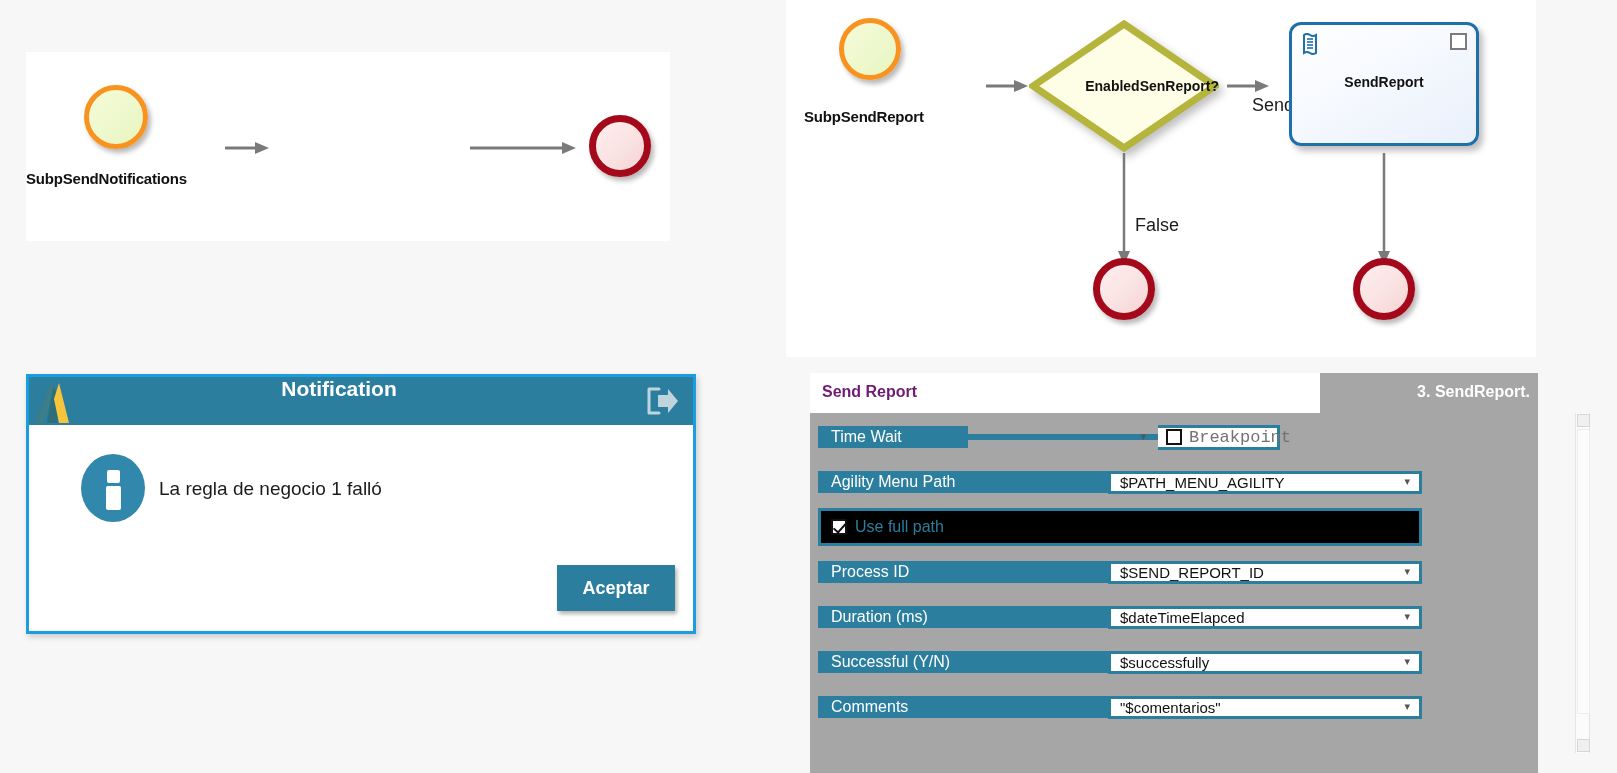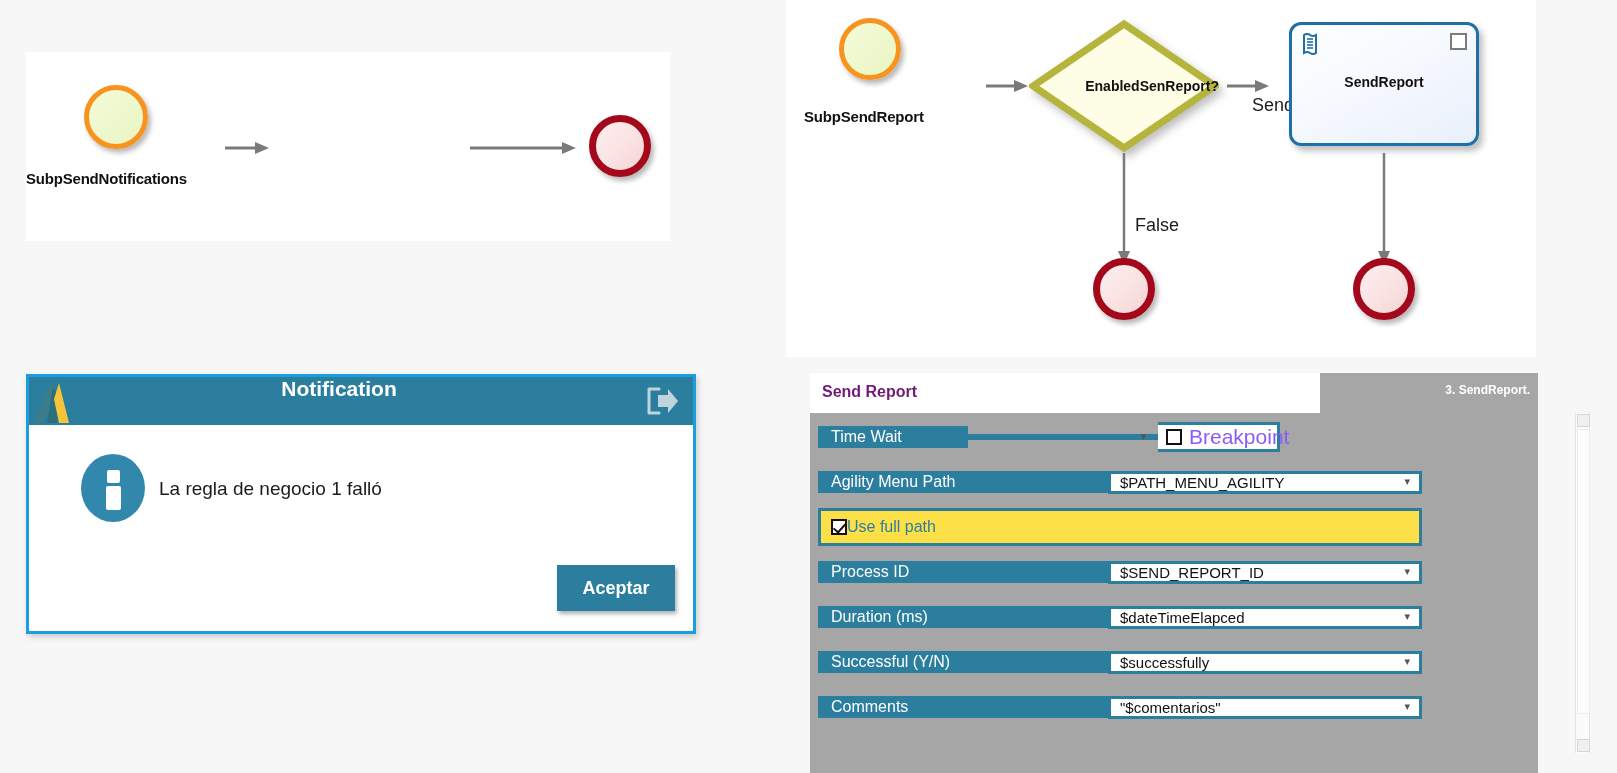--- a/index.html
+++ b/index.html
@@ -177,21 +177,21 @@
   .form-header-title {
     position: absolute;
     left: 12px; top: 10px;
     font-size: 16px;
     font-weight: bold;
     color: #701a75;
   }
   .form-header-step {
     position: absolute;
     right: 8px; top: 10px;
-    font-size: 12px;
+    font-size: 16px;
     font-weight: bold;
     color: #ffffff;
   }
 
   .form-rows { position: absolute; left: 8px; top: 45px; width: 604px; }
 
   .frow {
     position: relative;
     height: 38px;
     margin-bottom: 7px;
@@ -239,35 +239,36 @@
     border: 3px solid #2b7e9e;
     border-left: none;
     box-sizing: border-box;
     display: flex;
     align-items: center;
     padding-left: 8px;
     gap: 7px;
     cursor: pointer;
   }
   .frow.timewait .breakbox .bp-label {
-    font-size: 21px;
-    color: #8b5cf6;
+    font-size: 17px;
+    color: #737373;
+    font-family: Liberation Mono, monospace;
   }
 
   .frow.std .flabel { width: 290px; }
   .frow.std .fselect { flex: 1; }
 
   
   .frow.checkrow {
-    background: #fde047;
+    background: #000000;
     border: 3px solid #2b7e9e;
     box-sizing: border-box;
     align-items: center;
     padding-left: 10px;
-    gap: 0;
+    gap: 8px;
     cursor: pointer;
   }
   .frow.checkrow .chk-label {
     font-size: 16px;
     color: #2b7e9e;
   }
 
   .cbox {
     width: 16px; height: 16px;
     border: 2px solid #111;

